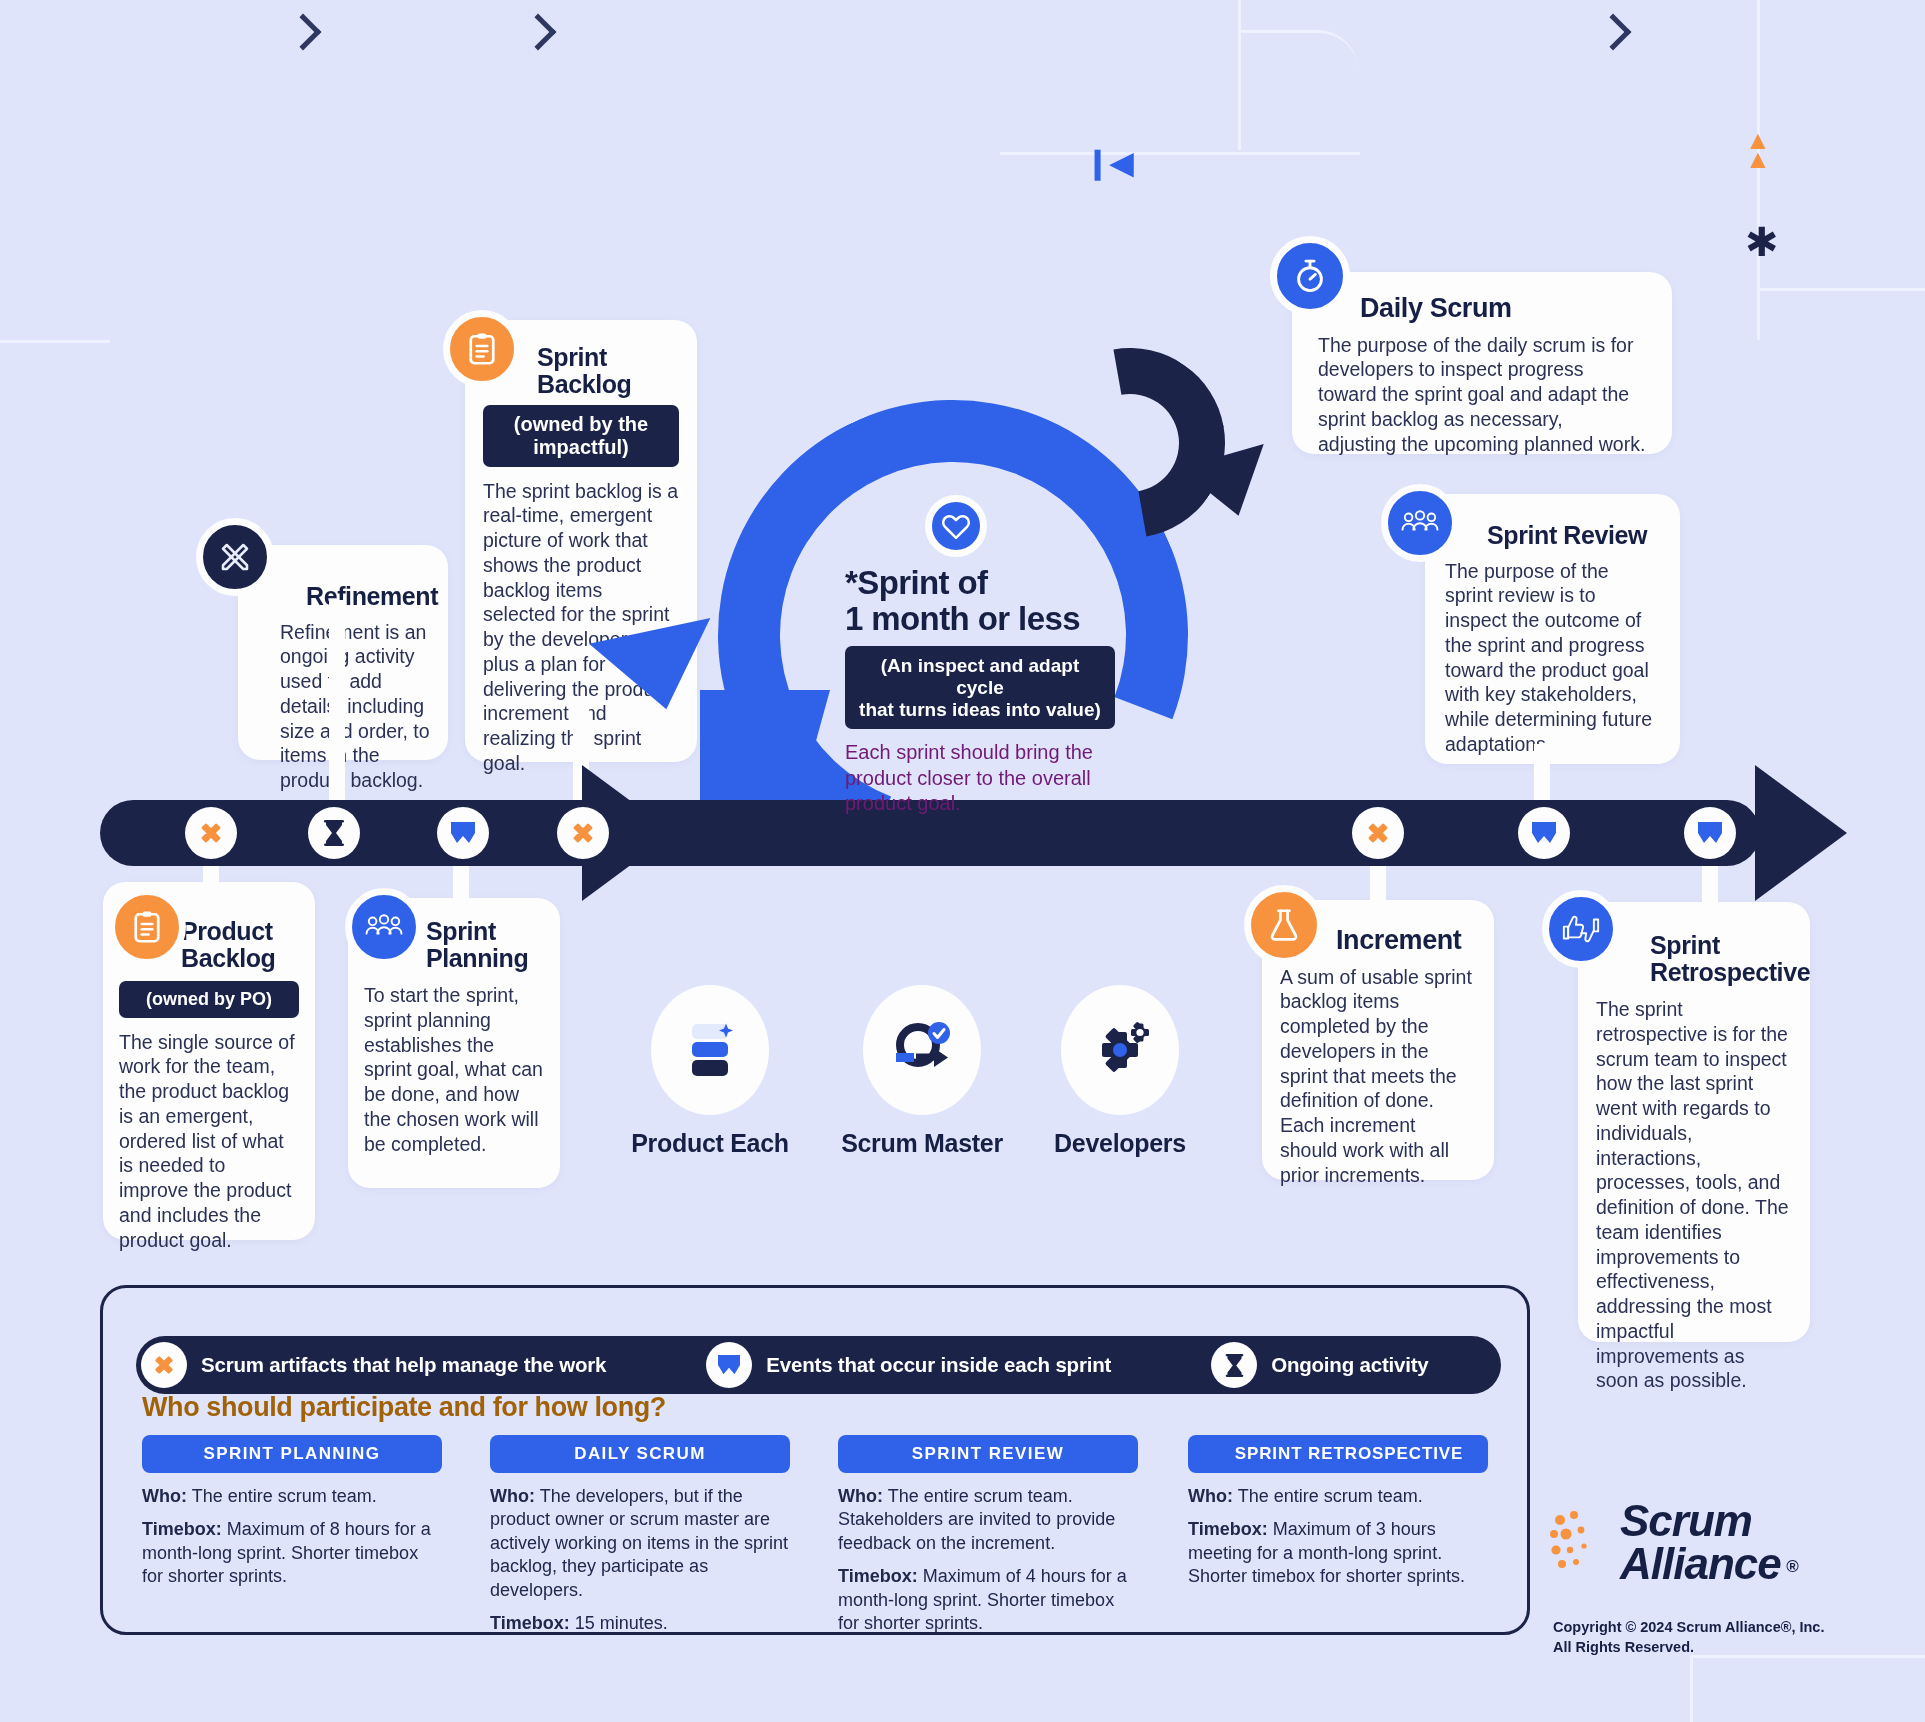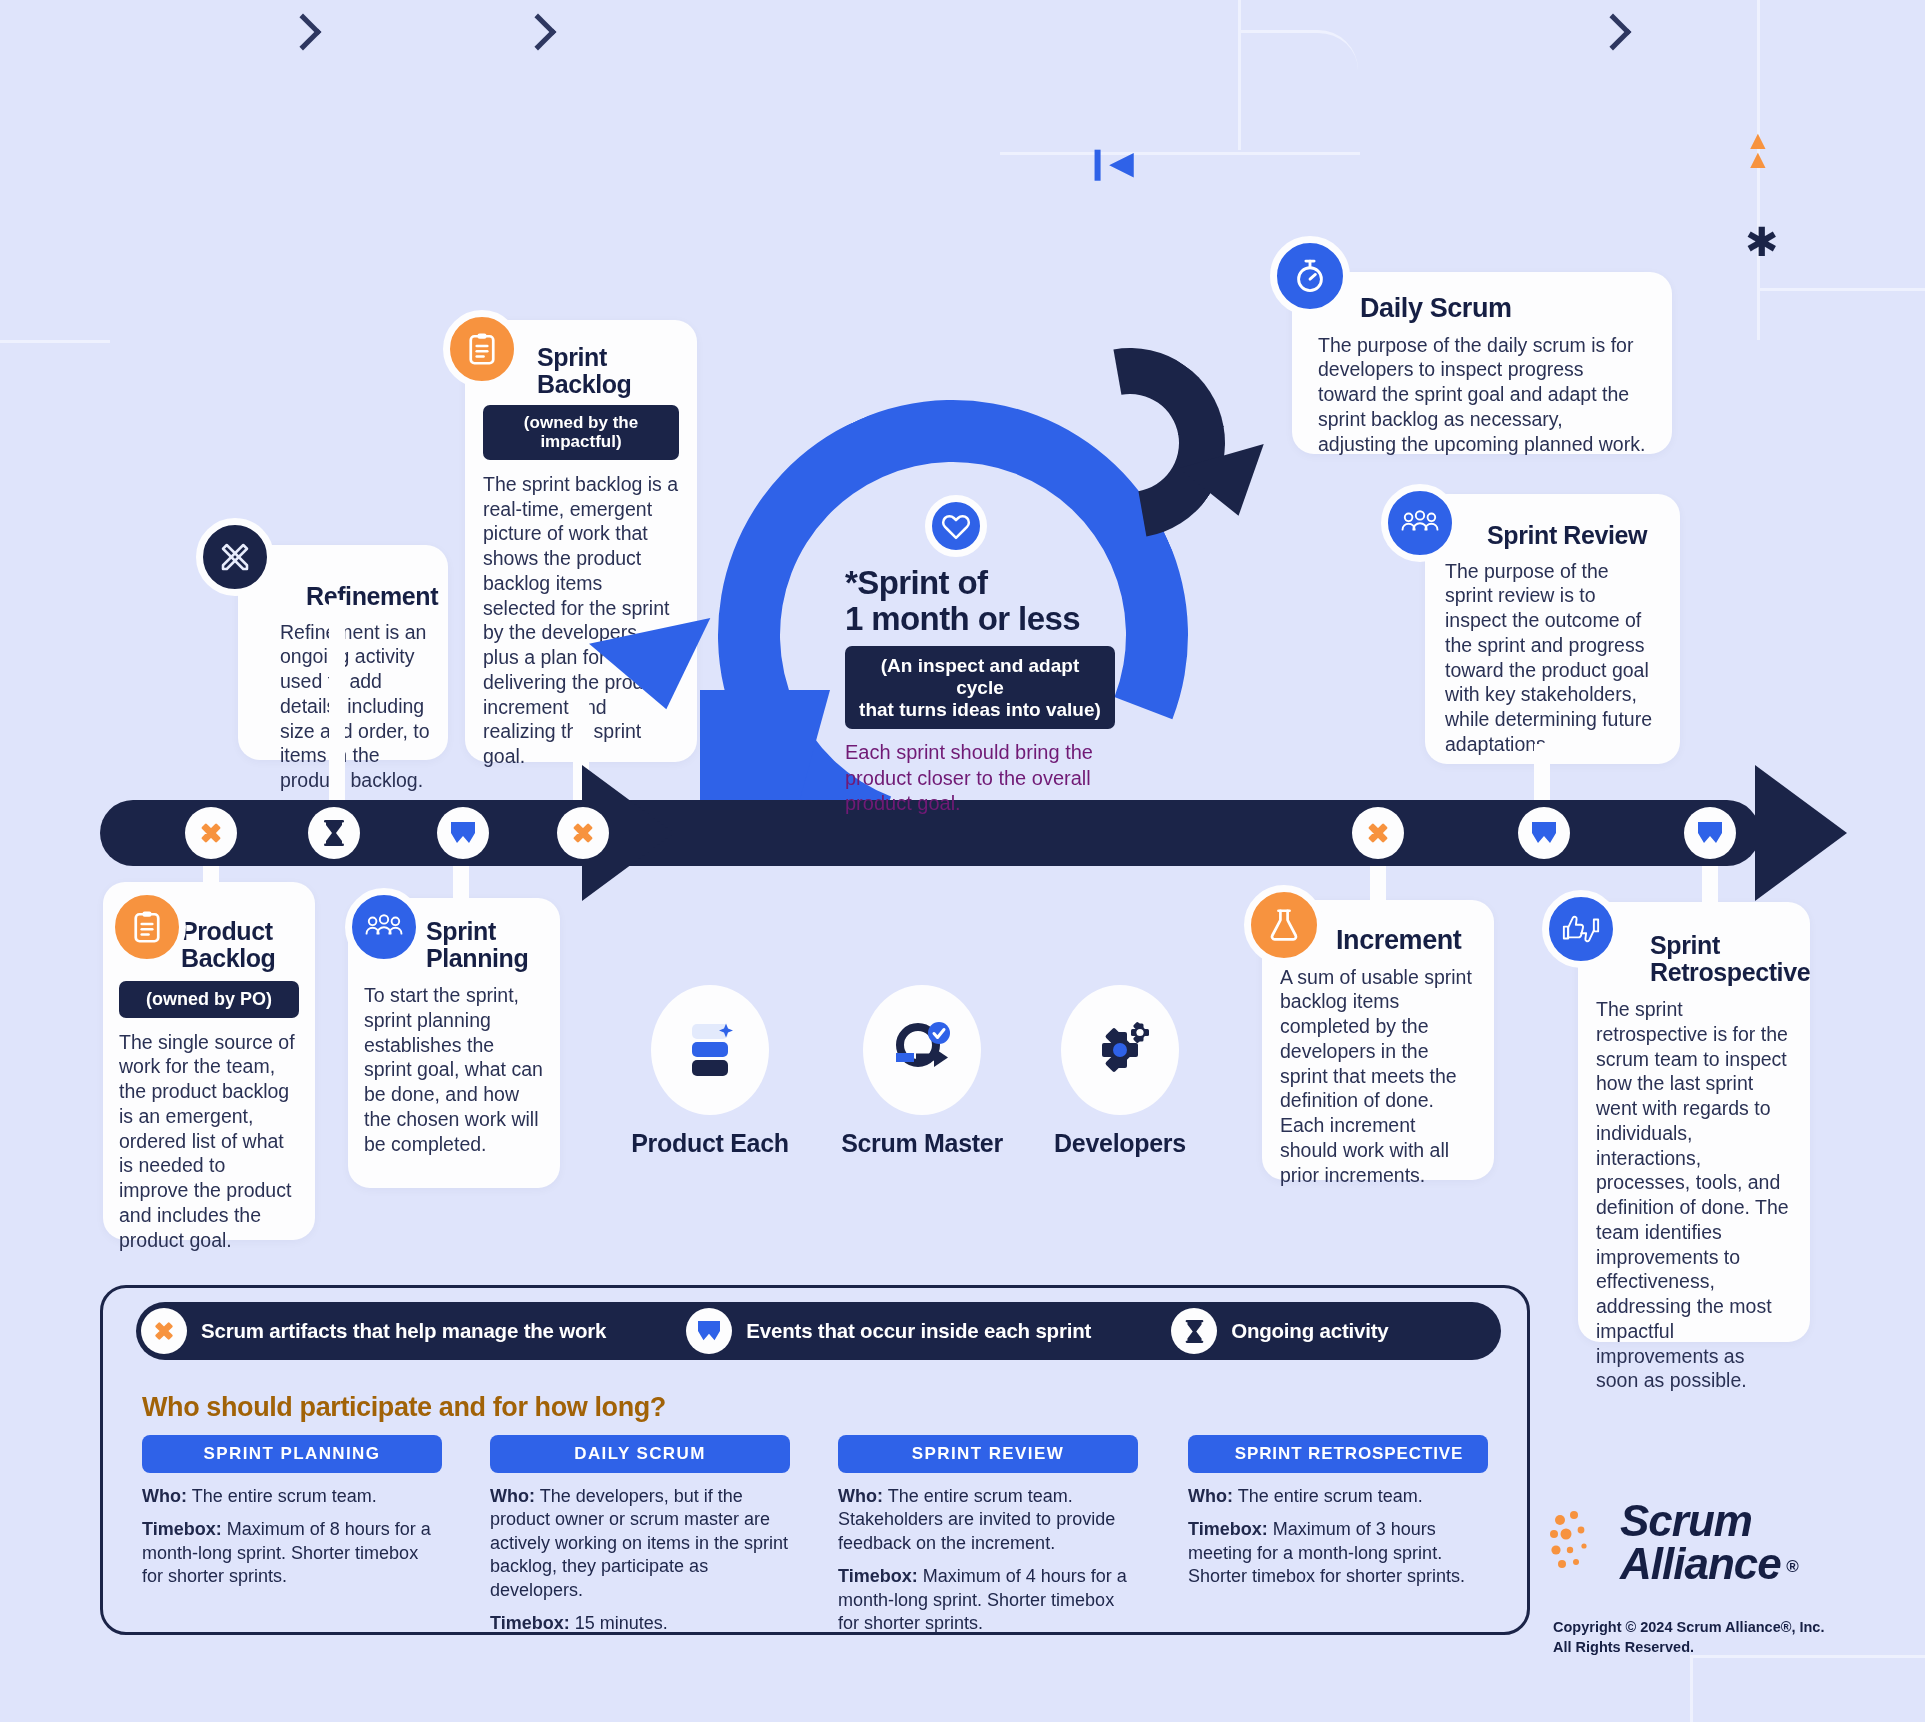--- a/index.html
+++ b/index.html
@@ -179,26 +179,27 @@
   
   #bottom-panel {
     position: absolute;
     left: 100px; top: 1285px;
     width: 1430px; height: 350px;
     border: 3px solid #1b2448;
     border-radius: 26px;
   }
   #legend-bar {
     position: absolute;
-    left: 136px; top: 1302px;
+    left: 136px; top: 1336px;
     width: 1365px; height: 58px;
     background: #1b2448;
     border-radius: 29px;
     display: flex; 
     z-index: 4;
+    gap: 20px;
   }
   .legend-item { display: flex; align-items: center; }
   .legend-icon {
     width: 46px; height: 46px; border-radius: 50%;
     background: #fdfdfe;
     display: flex; align-items: center; justify-content: center;
     flex: none;
   }
   .legend-text {
     color: #ffffff; font-size: 20.5px; font-weight: bold;
@@ -333,21 +334,21 @@
     </svg>
   </div>
 
   <div class="tail" style="left:573px; top:700px; height:112px;"></div>
   <div class="card" id="card-sprint-backlog" style="left:465px; top:320px; width:232px; height:442px;">
     <div style="padding:24px 18px 0 72px;">
       <div class="c-title" style="font-size:25px;">Sprint</div>
       <div class="c-title" style="font-size:25px;">Backlog</div>
     </div>
     <div style="padding:8px 18px 0 18px;">
-      <div class="pill-dark" style="font-size:17px; padding:8px 6px; width:100%;">
+      <div class="pill-dark" style="font-size:20px; padding:8px 6px; width:100%;">
         <div>(owned by the</div>
         <div>impactful)</div>
       </div>
       <div class="c-body" style="margin-top:12px;">The sprint backlog is a real-time, emergent picture of work that shows the product backlog items selected for the sprint by the developers, plus a plan for delivering the product increment and realizing the sprint goal.</div>
     </div>
   </div>
   <div class="badge orange" style="left:443px; top:310px; width:78px; height:78px;">
     <svg width="36" height="36" viewBox="0 0 24 24" fill="none" stroke="#fff" stroke-width="1.8" stroke-linecap="round" stroke-linejoin="round">
       <rect x="4.5" y="3.5" width="15" height="18" rx="2.5"></rect>
       <rect x="9" y="1.6" width="6" height="3.6" rx="1.4" fill="#fff" stroke="none"></rect>

